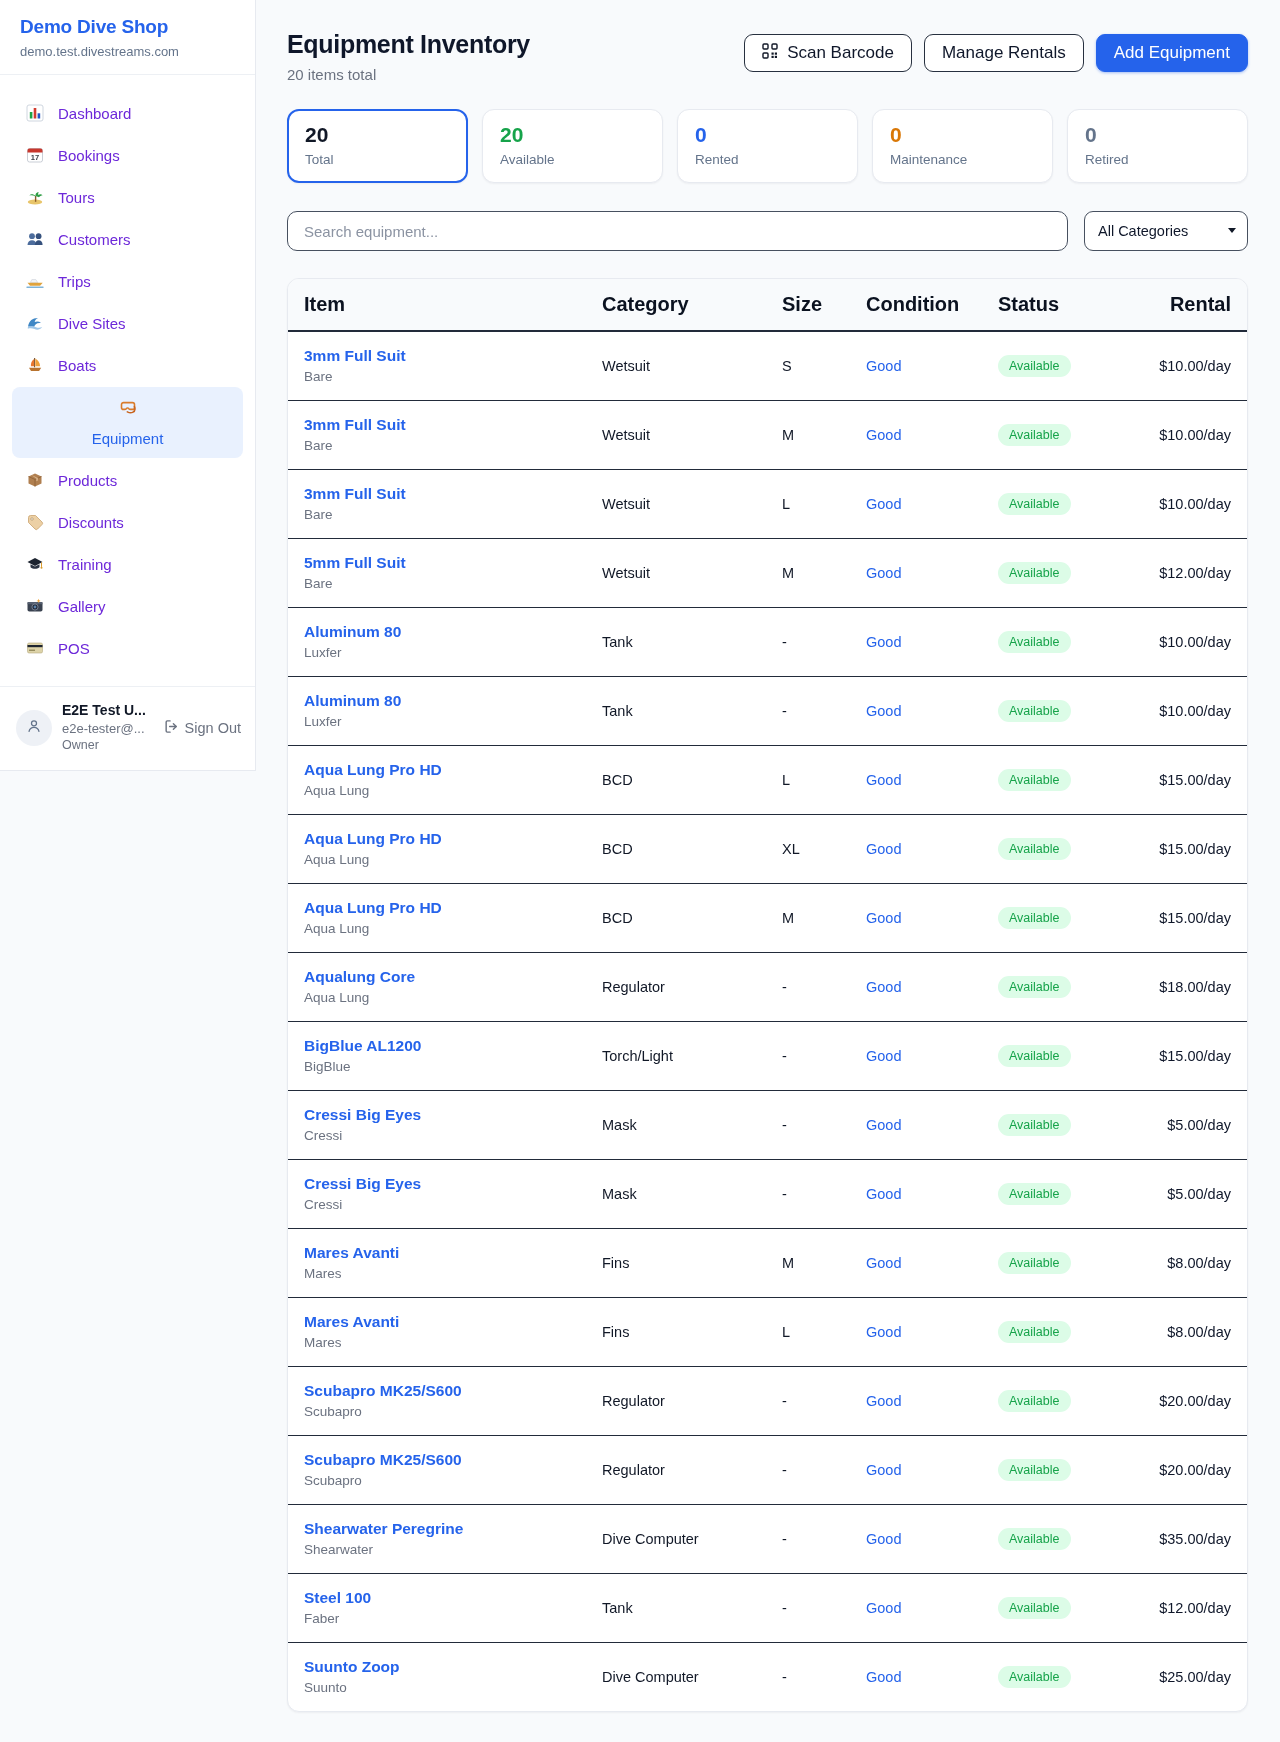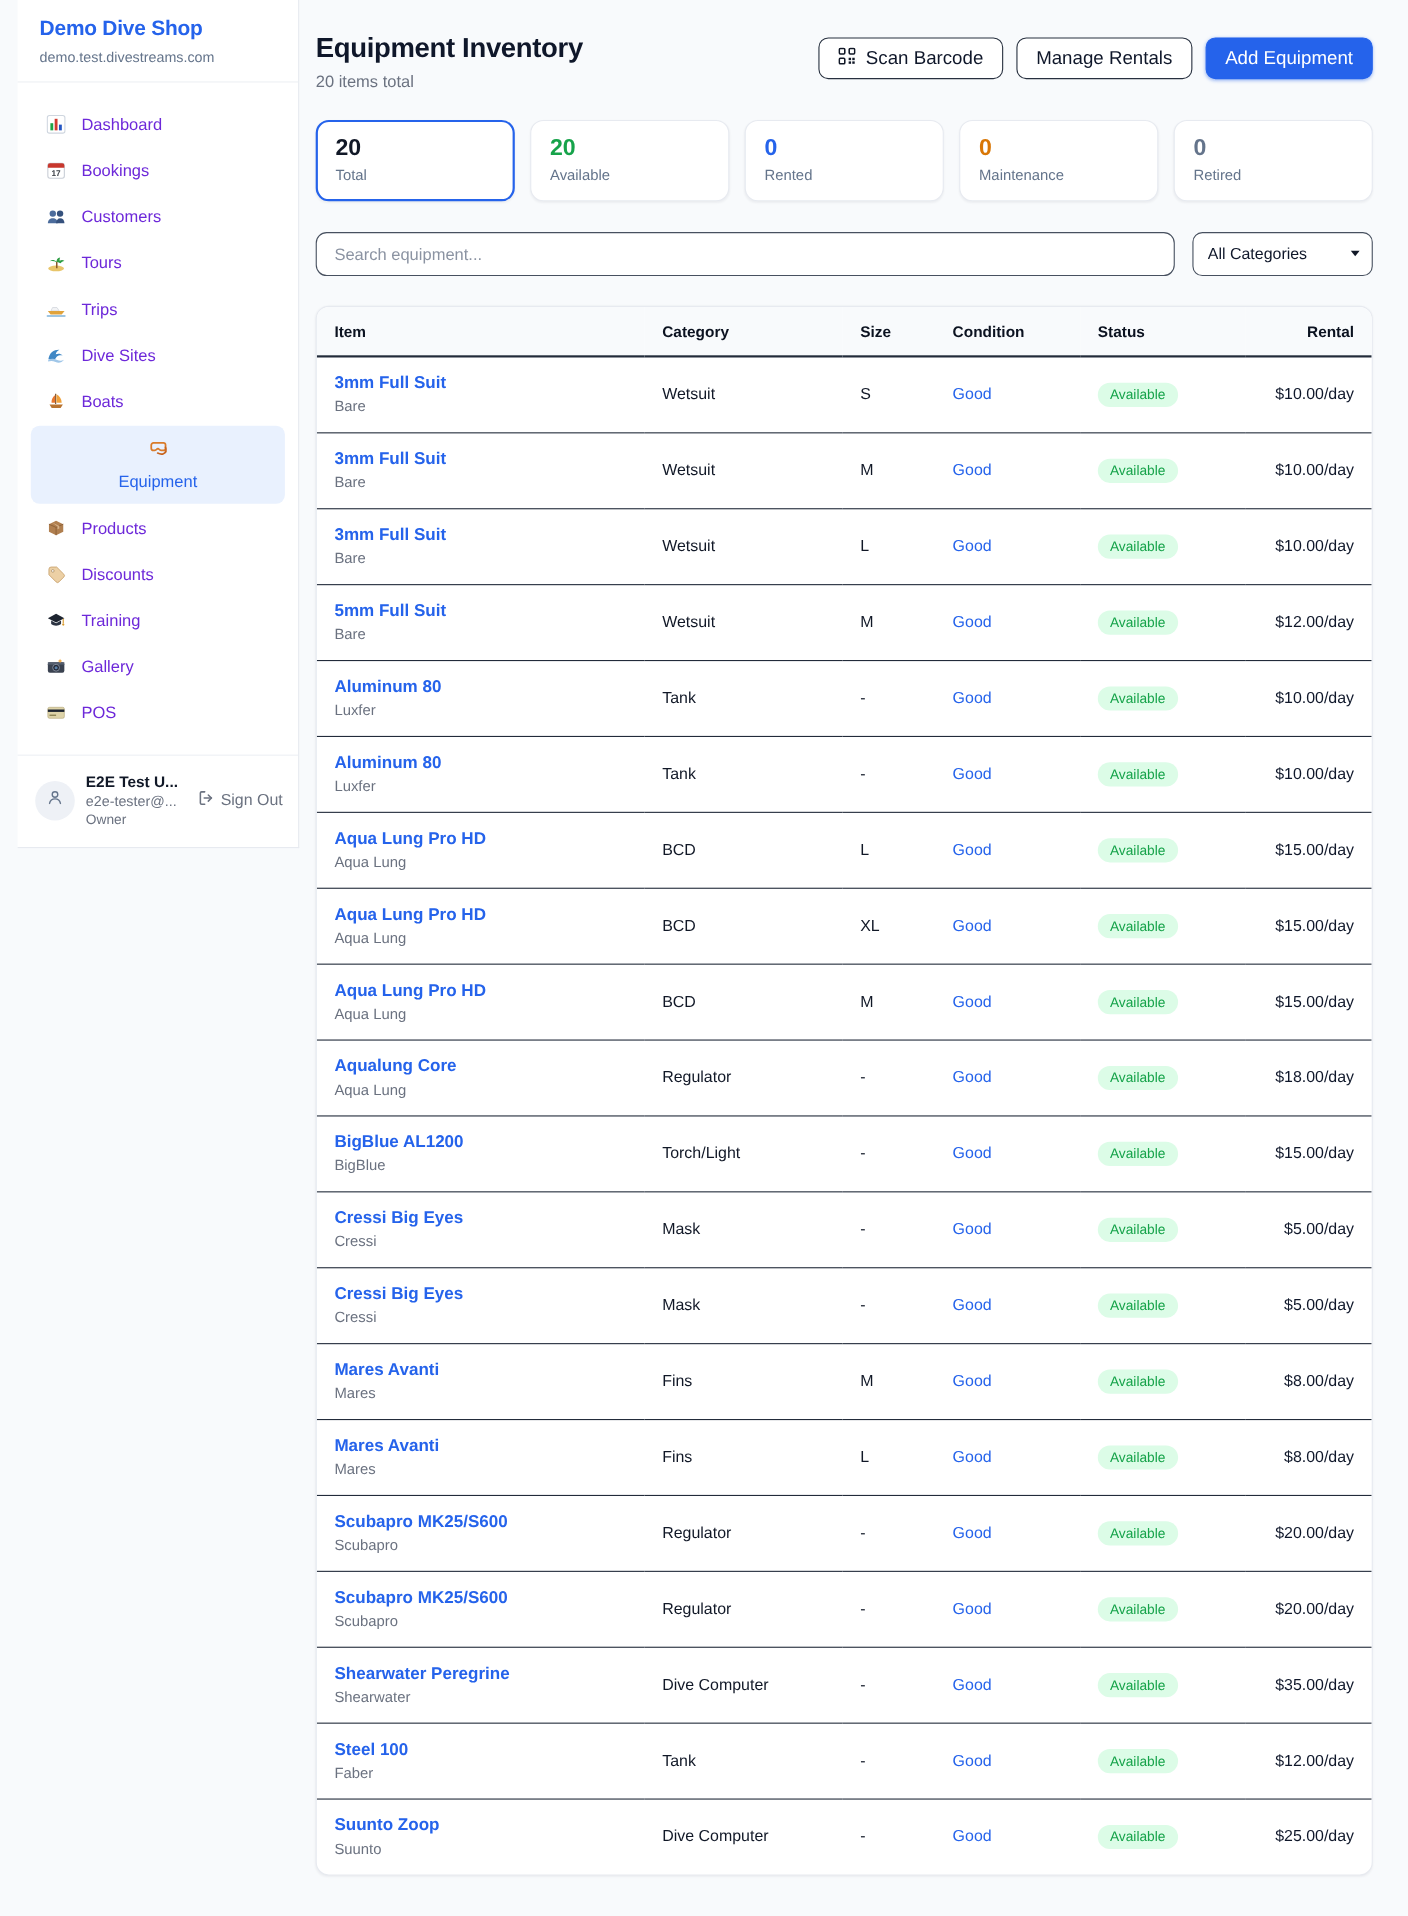--- a/index.html
+++ b/index.html
@@ -5,21 +5,21 @@
   html,body { margin:0; padding:0; }
   body {
     width:1280px; min-height:1742px;
     font-family:"Liberation Sans","DejaVu Sans",sans-serif;
     background:#f8fafc; color:#0f172a;
   }
   .page { position:relative; min-height:1742px; }
 
   
   .sidebar {
-    position:absolute; top:0; left:16px; width:256px; box-sizing:border-box;
+    position:absolute; top:0; left:0; width:256px; box-sizing:border-box;
     background:#ffffff; border-right:1px solid #e7eaf0; border-bottom:1px solid #e7eaf0;
   }
   .brand-block { padding:16px 20px 15px; border-bottom:1px solid #edf0f4; }
   .brand { font-size:19px; font-weight:bold; color:#2563eb; letter-spacing:-0.2px; }
   .domain { font-size:13px; color:#64748b; margin-top:6px; }
   .nav { padding:18px 12px 8px; }
   .nav-item {
     display:flex; align-items:center; gap:14px;
     padding:11px 14px; border-radius:8px; font-size:15px; color:#6d28d9;
     margin-bottom:2px; cursor:pointer; white-space:nowrap;
@@ -84,21 +84,21 @@
     border-left:4.5px solid transparent; border-right:4.5px solid transparent;
     border-top:5.5px solid #111827; pointer-events:none;
   }
 
   .table-card {
     margin-top:27px; background:#fff; border:1px solid #e7eaf0; border-radius:12px;
     box-shadow:0 1px 2px rgba(16,24,40,.05); overflow:hidden;
   }
   table { width:100%; border-collapse:collapse; }
   thead th {
-    background:#f8fafc; text-align:left; font-size:14px; font-weight:bold; color:#0b1220;
+    background:#f8fafc; text-align:left; font-size:20px; font-weight:bold; color:#0b1220;
     padding:14px 16px; border-bottom:2px solid #222b3a; white-space:nowrap;
   }
   th.col-rental { text-align:right; }
   tbody tr { border-bottom:1px solid #222b3a; }
   tbody tr:last-child { border-bottom:none; }
   tbody td { height:69px; padding:0 16px; vertical-align:middle; box-sizing:border-box; }
   .item-name { color:#2563eb; font-size:15.5px; font-weight:600; cursor:pointer; }
   .item-brand { color:#6b7280; font-size:13.5px; margin-top:4px; }
   .cell-plain { font-size:14.5px; color:#111827; }
   .cell-condition { font-size:14.5px; color:#2563eb; font-weight:500; cursor:pointer; }
@@ -136,37 +136,37 @@
               <rect x="1.5" y="2.5" width="15" height="13.5" rx="2" fill="#fff" stroke="#c9ced6"></rect>
               <path d="M1.5 4.5a2 2 0 0 1 2-2h11a2 2 0 0 1 2 2v2h-15z" fill="#c8372d"></path>
               <text x="9" y="14.2" font-size="7.5" font-weight="bold" fill="#3a3f46" text-anchor="middle" font-family="sans-serif">17</text>
             </svg>
           </span>
           <span>Bookings</span>
         </div>
         <div class="nav-item">
           <span class="nav-icon">
             <svg viewBox="0 0 18 18">
+              <ellipse cx="9" cy="14" rx="7.2" ry="2.6" fill="#e8c56a"></ellipse>
+              <path d="M9.6 13.8V8" stroke="#8a5a2b" stroke-width="1.4"></path>
+              <path d="M9.6 8C7.2 5.6 4.6 5.9 3.4 7.6c2-.6 3.9-.2 6.2.8C9.1 6 10.2 4.4 12.7 4c-.6 1-.7 2-.4 3 1.5-1 3-.9 4.3.2-1.6.2-2.8.9-3.6 2.1z" fill="#2e9e44"></path>
+            </svg>
+          </span>
+          <span>Tours</span>
+        </div>
+        <div class="nav-item">
+          <span class="nav-icon">
+            <svg viewBox="0 0 18 18">
               <circle cx="6" cy="6.2" r="2.9" fill="#4c6c9c"></circle>
               <path d="M1.5 15c0-3 2-4.7 4.5-4.7s4.5 1.7 4.5 4.7z" fill="#4c6c9c"></path>
               <circle cx="12.6" cy="6.2" r="2.9" fill="#35517d"></circle>
               <path d="M8.8 15c.3-2.8 1.9-4.7 3.8-4.7 2.4 0 4 1.7 4 4.7z" fill="#35517d"></path>
             </svg>
           </span>
           <span>Customers</span>
-        </div>
-        <div class="nav-item">
-          <span class="nav-icon">
-            <svg viewBox="0 0 18 18">
-              <ellipse cx="9" cy="14" rx="7.2" ry="2.6" fill="#e8c56a"></ellipse>
-              <path d="M9.6 13.8V8" stroke="#8a5a2b" stroke-width="1.4"></path>
-              <path d="M9.6 8C7.2 5.6 4.6 5.9 3.4 7.6c2-.6 3.9-.2 6.2.8C9.1 6 10.2 4.4 12.7 4c-.6 1-.7 2-.4 3 1.5-1 3-.9 4.3.2-1.6.2-2.8.9-3.6 2.1z" fill="#2e9e44"></path>
-            </svg>
-          </span>
-          <span>Tours</span>
         </div>
         <div class="nav-item">
           <span class="nav-icon">
             <svg viewBox="0 0 18 18">
               <path d="M4.3 10.6l1.5-3h4l2 3z" fill="#f3f4f6" stroke="#c9ced6" stroke-width="0.6"></path>
               <path d="M1.5 10.8h15.2l-2.6 3H4z" fill="#e0a33c"></path>
               <path d="M1 15.2h16" stroke="#7fb3d9" stroke-width="1.4" stroke-linecap="round"></path>
             </svg>
           </span>
           <span>Trips</span>

